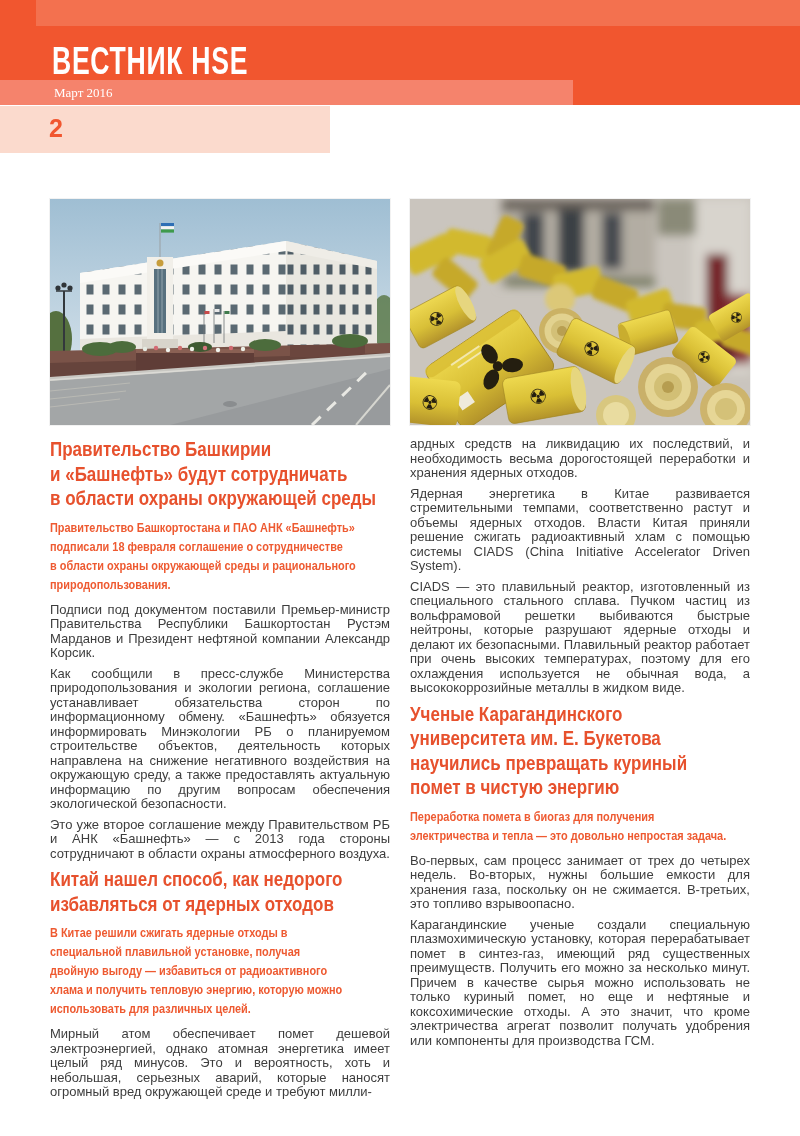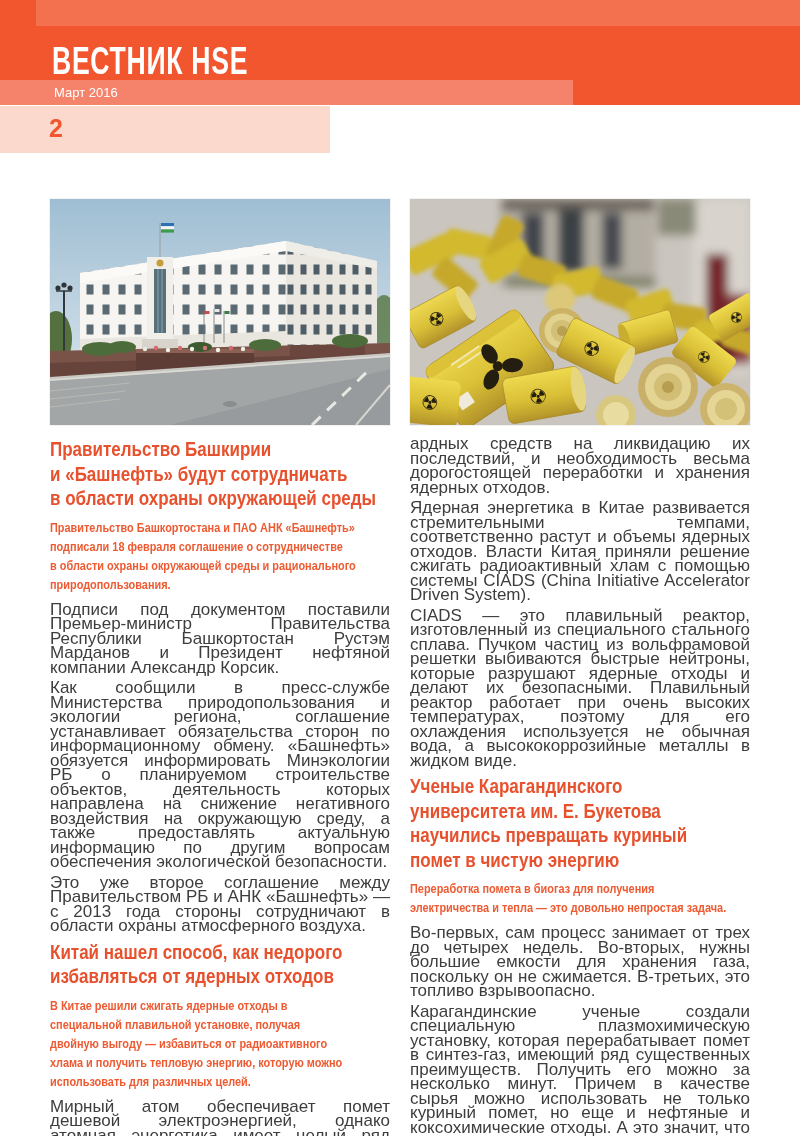--- a/index.html
+++ b/index.html
@@ -4,35 +4,35 @@
 <style>
   html,body{margin:0;padding:0;background:#ffffff;}
   .page{position:relative;width:800px;height:1136px;background:#fff;overflow:hidden;
         font-family:"Liberation Sans", sans-serif;}
   
   .band-main{position:absolute;top:0;left:0;width:800px;height:80px;background:#F1562F;}
   .band-top{position:absolute;top:0;left:36px;width:764px;height:26px;background:#F3714F;}
   .masthead-title{position:absolute;left:52px;top:42px;margin:0;color:#fff;font-size:38px;
         line-height:38px;font-weight:700;letter-spacing:1px;white-space:nowrap;
         transform:scaleX(.70);transform-origin:0 0;}
-  .band-date{position:absolute;top:80px;left:0;width:573px;height:25px;background:#F5836C;}
+  .band-date{position:absolute;top:80px;left:0;width:573px;height:25px;background:#F5836C;font-family:Liberation Serif, serif;}
   .band-date-dark{position:absolute;top:80px;left:573px;width:227px;height:25px;background:#F1562F;}
   .issue-date{position:absolute;left:54px;top:0;height:25px;line-height:25px;color:#fff;font-size:13px;}
   .band-page{position:absolute;top:106px;left:0;width:330px;height:47px;background:#FBDACD;}
   .page-number{position:absolute;left:49px;top:8px;color:#F1562F;font-size:25px;font-weight:700;}
   
   .content{position:absolute;top:199px;left:50px;width:700px;display:flex;gap:20px;}
   .col{width:340px;}
   .photo-frame{margin:0 0 12px 0;width:340px;height:226px;box-shadow:0 0 0 1px rgba(0,0,0,.05);}
   .photo-frame svg{display:block;}
   .article-title{color:#E7512D;font-size:20px;line-height:24.5px;font-weight:700;margin:0 0 7px;
         white-space:pre-line;width:125%;transform:scaleX(.85);transform-origin:0 0;}
   .lede{color:#EE5A31;font-size:13px;line-height:19px;font-weight:700;margin:0 0 9px;
         white-space:pre-line;width:130%;transform:scaleX(.84);transform-origin:0 0;}
-  .body{color:#3D3D3D;font-size:17px;line-height:14.5px;text-align:justify;margin:0 0 6px;}
+  .body{color:#3D3D3D;font-size:13px;line-height:14.5px;text-align:justify;margin:0 0 6px;}
   .article--spaced{}
 </style>
 </head>
 <body>
 
 <div class="page">
 
   <header>
     <div class="band-main"></div>
     <div class="band-top"></div>

